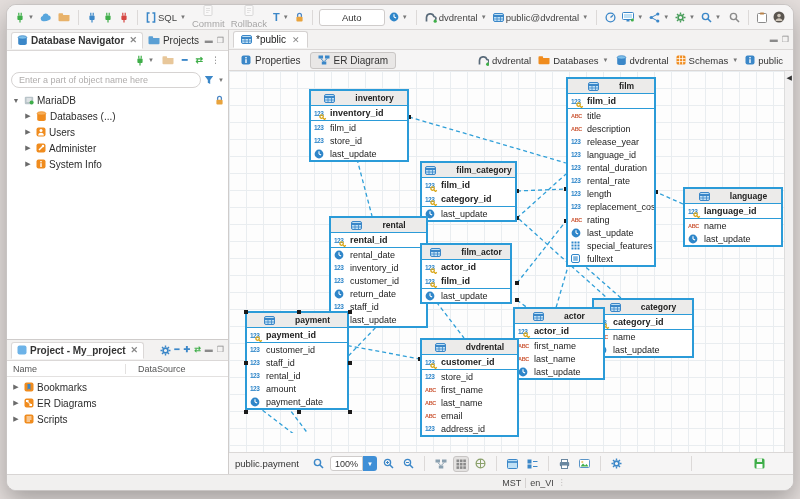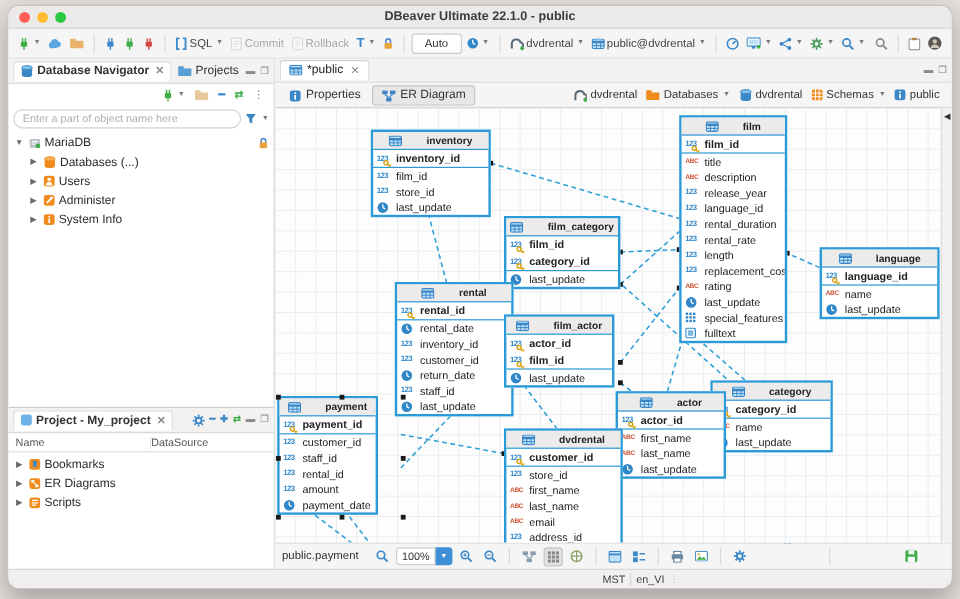--- a/index.html
+++ b/index.html
@@ -7,21 +7,21 @@
   .window{position:absolute;left:6px;top:4px;width:788px;height:487px;background:#f6f5f5;border:1px solid #c8c4c3;border-radius:10px;box-shadow:0 10px 24px rgba(0,0,0,.28);overflow:hidden;display:flex;flex-direction:column;}
   
   .titlebar{height:19px;background:#eceae9;border-bottom:1px solid #d8d5d4;display:flex;align-items:center;position:relative;flex:0 0 auto;}
   .lights{display:flex;gap:6px;margin-left:9px;}
   .light{width:9px;height:9px;border-radius:50%;}
   .title{position:absolute;left:0;right:0;text-align:center;font-size:10.5px;font-weight:bold;color:#3c3c3c;}
   
   .mtoolbar{height:25px;background:#f6f5f5;border-bottom:1px solid #dbd8d7;display:flex;align-items:center;padding:0 6px;gap:2px;flex:0 0 auto;white-space:nowrap;}
   .tb{display:inline-flex;align-items:center;gap:2px;padding:2px 2px;border-radius:3px;font-size:9.5px;color:#444;}
   .tb .lbl{font-size:9.5px;}
-  .tb.dis{opacity:.45;}
+  .tb.dis{opacity:.45;flex-direction:column;}
   .caret{font-size:6px;color:#777;margin-left:1px;}
   .vsep{width:1px;height:15px;background:#dcd9d8;margin:0 4px;flex:0 0 auto;}
   .combo{width:82px;height:17px;background:#fff;border:1px solid #cfcccb;border-radius:3px;font-size:9.5px;color:#333;display:flex;align-items:center;justify-content:center;}
   .sp{flex:1;}
   
   .content{flex:1;display:flex;min-height:0;}
   
   .left{width:222px;border-right:1px solid #cfcccb;background:#fff;display:flex;flex-direction:column;min-height:0;}
   .ptabs{height:21px;background:#f3f2f1;border-bottom:1px solid #dbd8d7;display:flex;align-items:center;padding:0 4px;flex:0 0 auto;}
   .ptab{display:flex;align-items:center;gap:3px;font-size:10px;color:#333;padding:2px 5px;}
@@ -33,27 +33,27 @@
   .filter{flex:1;height:16px;border:1px solid #d6d3d2;border-radius:8px;font-size:9px;color:#333;padding:0 7px;background:#fff;}
   .filter::placeholder{color:#b0adac;}
   .tree{flex:1;overflow:hidden;padding-top:2px;}
   .titem{display:flex;align-items:center;gap:3px;height:16px;font-size:10px;color:#2b2b2b;padding-right:4px;}
   .titem .arrow{width:10px;text-align:center;color:#6b6b6b;font-size:7px;flex:0 0 auto;}
   .titem .tlock{margin-left:auto;}
   
   .projpanel{height:135px;border-top:1px solid #cfcccb;display:flex;flex-direction:column;flex:0 0 auto;background:#fff;}
   .projhdr{height:16px;border-bottom:1px solid #e3e1e0;display:flex;align-items:center;font-size:9px;color:#555;flex:0 0 auto;}
   .projhdr .col1{width:118px;padding-left:6px;}
-  .projhdr .col2{border-left:1px solid #e3e1e0;padding-left:0;flex:1;}
+  .projhdr .col2{border-left:1px solid #e3e1e0;padding-left:12px;flex:1;}
   
   .editor{flex:1;display:flex;flex-direction:column;min-width:0;min-height:0;background:#fff;}
   .etabbar{height:20px;background:#f3f2f1;border-bottom:1px solid #dbd8d7;display:flex;align-items:center;padding:0 4px;flex:0 0 auto;}
   .etab{display:flex;align-items:center;gap:4px;font-size:10px;color:#222;background:#fff;border:1px solid #d5d2d1;border-bottom-color:#fff;border-radius:3px 3px 0 0;padding:2px 7px;}
   .subtabs{height:21px;background:#f6f5f5;border-bottom:1px solid #dbd8d7;display:flex;align-items:center;padding:0 4px;gap:1px;flex:0 0 auto;}
-  .subtab{display:flex;align-items:flex-end;gap:4px;font-size:10px;color:#333;padding:2px 7px;border:1px solid transparent;}
+  .subtab{display:flex;align-items:flex-start;gap:4px;font-size:10px;color:#333;padding:2px 7px;border:1px solid transparent;}
   .subtab.active{background:#e9e7e6;border:1px solid #c9c6c5;border-radius:3px;}
   .ercontext{margin-left:auto;display:flex;align-items:center;gap:7px;font-size:9.5px;color:#333;padding-right:6px;}
   .ctxitem{display:flex;align-items:center;gap:3px;}
   
   .canvas{flex:1;position:relative;overflow:hidden;background:#fdfdfd;background-image:linear-gradient(#e9edf0 1px,transparent 1px),linear-gradient(90deg,#e9edf0 1px,transparent 1px);background-size:17px 17px;}
   .vscroll{position:absolute;top:0;right:0;bottom:0;width:9px;background:#f2f1f1;border-left:1px solid #ddd;}
   .collapse-arrow{position:absolute;top:3px;right:1px;font-size:7px;color:#333;}
   .connsvg{position:absolute;left:0;top:0;}
   .ent{position:absolute;background:#fff;border:2px solid #2b9bd8;font-size:9px;color:#222;}
   .ent-h{height:15px;background:#ecebea;border-bottom:1.5px solid #2b9bd8;display:flex;align-items:center;justify-content:center;gap:20px;font-weight:bold;font-size:8.5px;}
@@ -78,28 +78,20 @@
   .statusitems{position:absolute;left:63%;top:0;bottom:0;display:flex;align-items:center;gap:4px;}
   .ssep{width:1px;height:10px;background:#d5d2d1;}
   .grip{color:#b9b6b5;font-size:8px;letter-spacing:1px;}
   .ic{display:inline-flex;align-items:center;justify-content:center;flex:0 0 auto;line-height:0;}
 </style>
 </head>
 <body>
 
 <div class="window">
 
-  <div class="titlebar">
-    <div class="lights">
-      <span class="light" style="background:#ff5f57"></span>
-      <span class="light" style="background:#febc2e"></span>
-      <span class="light" style="background:#28c840"></span>
-    </div>
-    <div class="title">DBeaver Ultimate 22.1.0 - public</div>
-  </div>
 
   <div class="mtoolbar">
     <span class="tb">
         <span class="ic">
           <svg width="10" height="11" viewBox="0 0 10 11">
             <line x1="3.8" y1="0.8" x2="3.8" y2="3.6" stroke="#3fae49" stroke-width="1.2"></line>
             <line x1="6.2" y1="0.8" x2="6.2" y2="3.6" stroke="#3fae49" stroke-width="1.2"></line>
             <rect x="2.4" y="3.5" width="5.2" height="4.4" rx="1" fill="#3fae49"></rect>
             <line x1="5" y1="7.9" x2="5" y2="10.4" stroke="#3fae49" stroke-width="1.2"></line>
           </svg>
@@ -1103,21 +1095,21 @@
               </span>
               <span>email</span>
             </div>
             <div class="erow">
               <span class="ticon">
                 <i class="t-int">123</i>
               </span>
               <span>address_id</span>
             </div>
           </div>
-          <div class="ent" style="left: 2px; top: 240px; width: 84px;">
+          <div class="ent" style="left: 16px; top: 240px; width: 104px;">
             <div class="ent-h">
               <span class="ic">
                 <svg width="11" height="9" viewBox="0 0 11 9">
                   <rect x="0.5" y="0.5" width="10" height="8" rx="1.5" fill="#bfe0f5" stroke="#3b87c8"></rect>
                   <path d="M0.5,3 h10" stroke="#3b87c8" stroke-width="2"></path>
                   <path d="M4,3.5 V8.5 M7.5,3.5 V8.5 M0.5,6 h10" stroke="#3b87c8" stroke-width="0.8"></path>
                 </svg>
               </span>
               <span>payment</span>
             </div>

